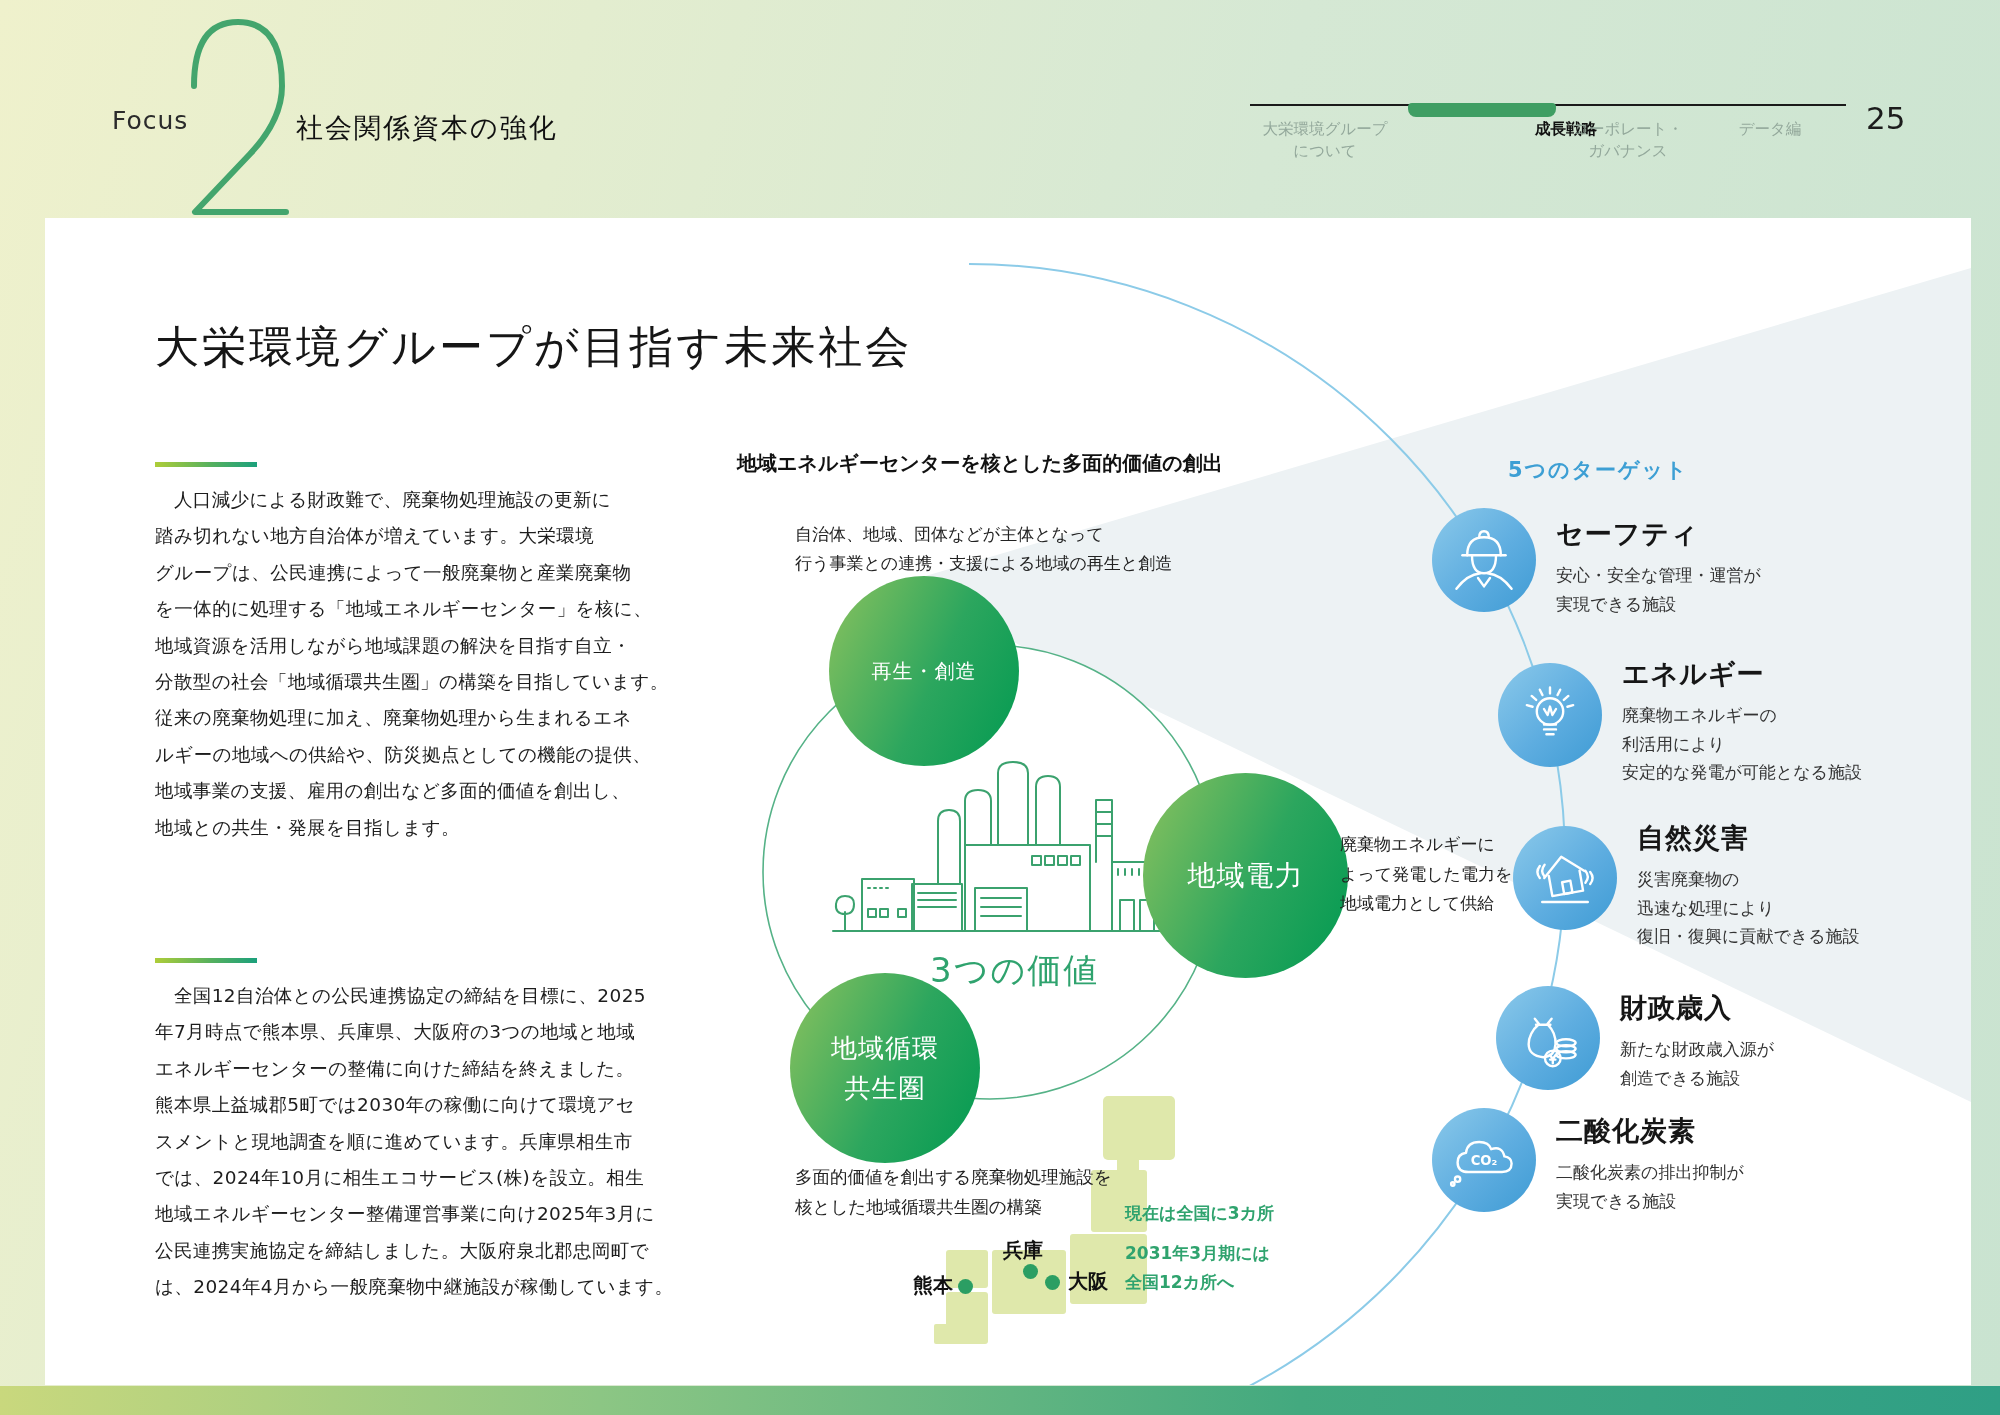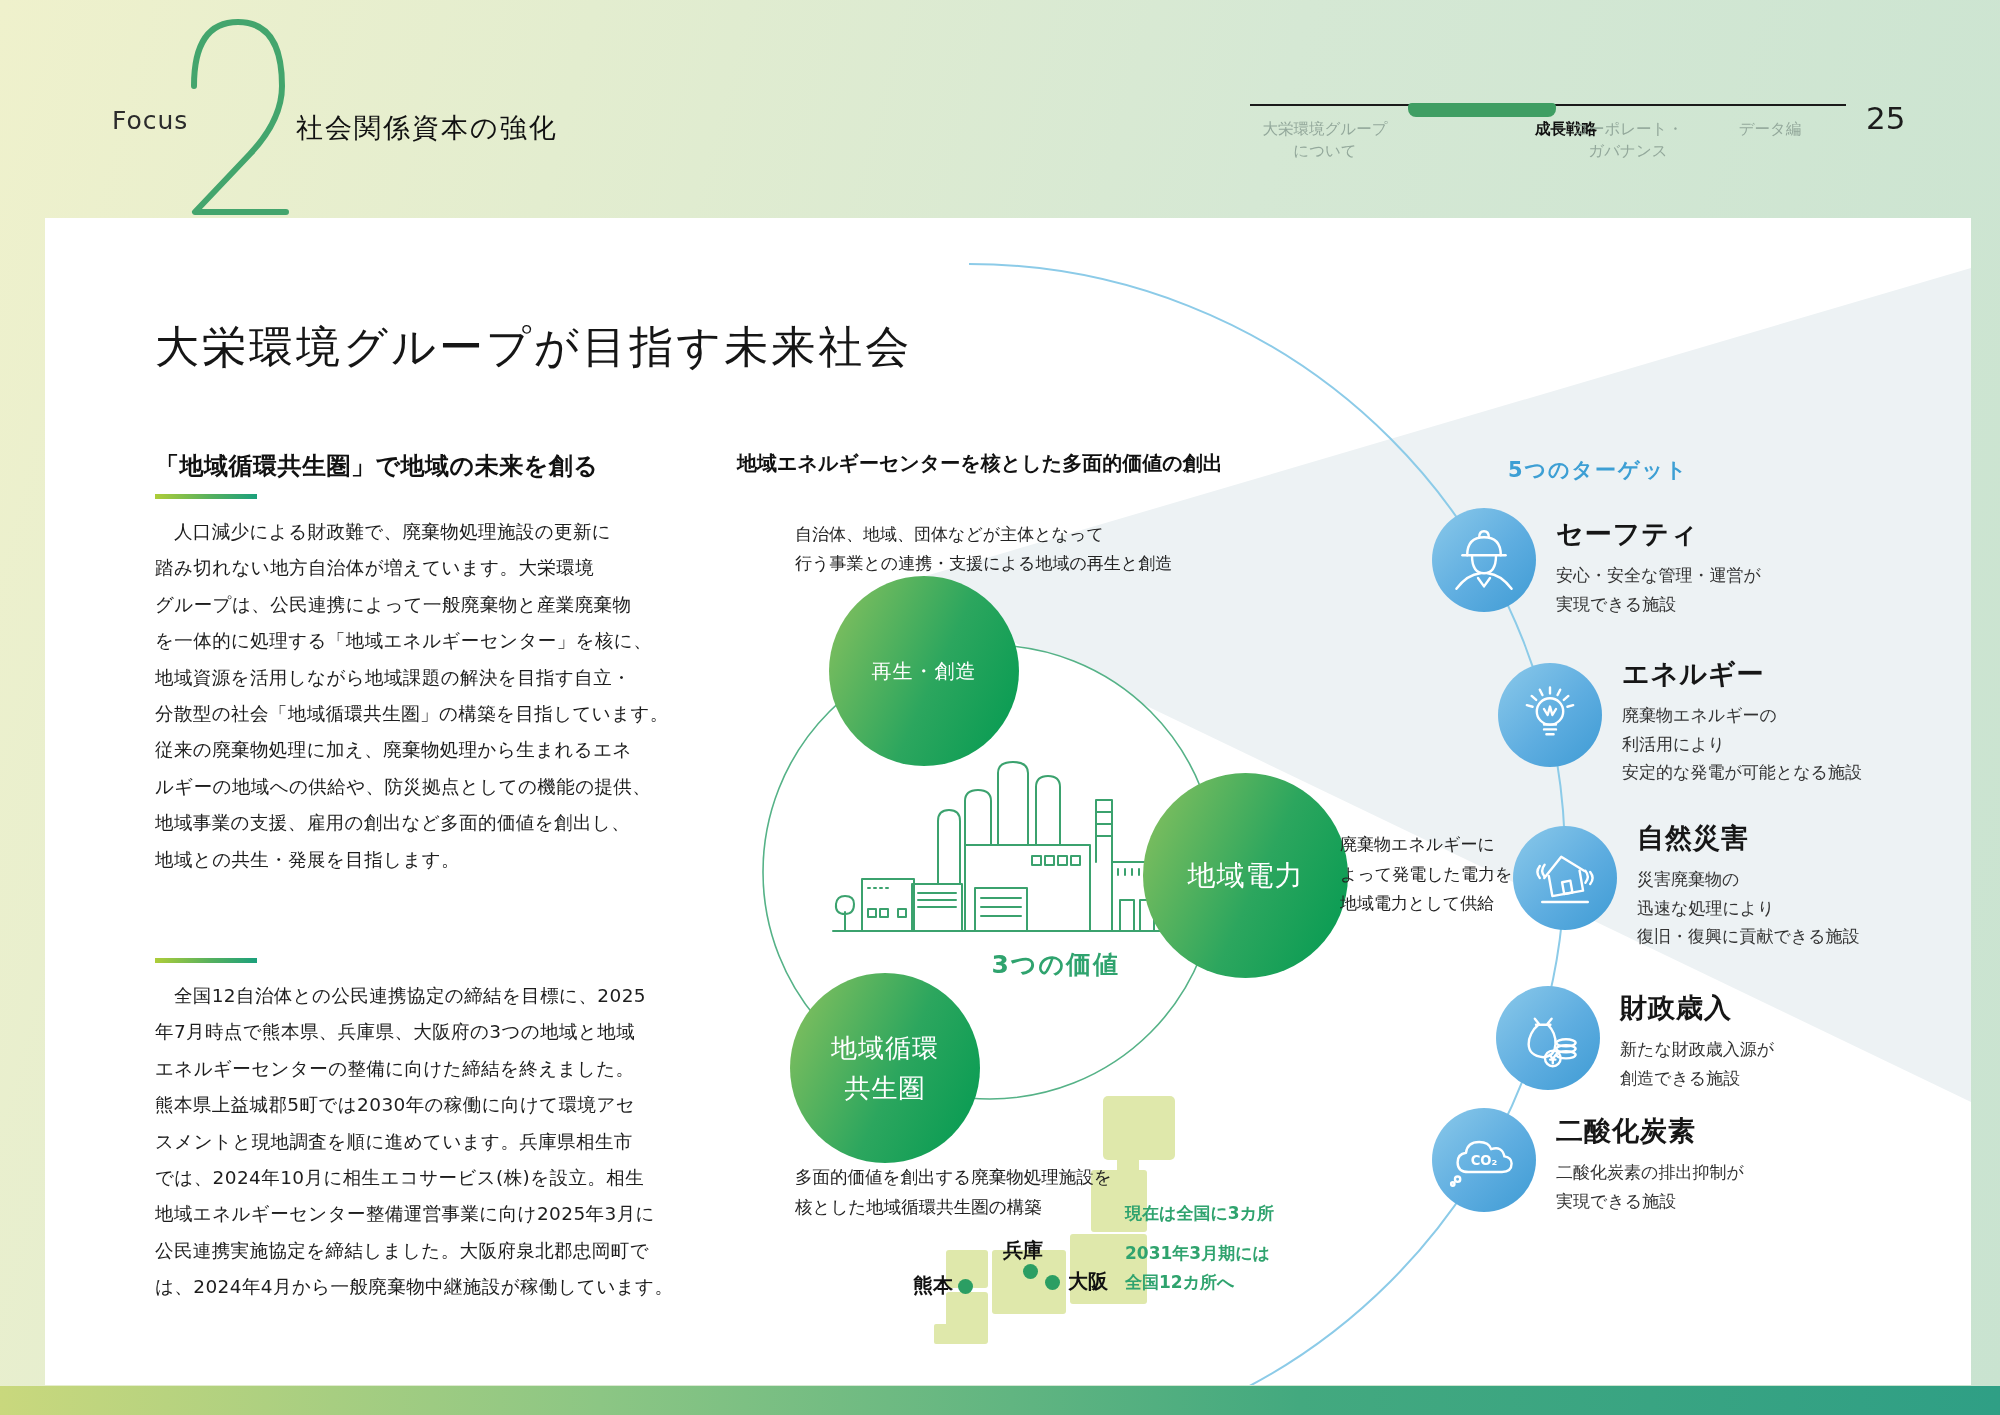--- a/index.html
+++ b/index.html
@@ -38,21 +38,21 @@
 
   
   #diagram-title{left:737px;top:450px;font-size:20px;font-weight:bold;color:#111;}
   #top-note{left:795px;top:520px;font-size:17px;line-height:28.5px;color:#222;}
   .gcircle{border-radius:50%;display:flex;align-items:center;justify-content:center;
         background:linear-gradient(115deg,#8bc25e 0%,#2ca65e 55%,#029a51 100%);
         color:#fff;text-align:center;}
   #circle-regen{left:829px;top:576px;width:190px;height:190px;font-size:20px;letter-spacing:1px;}
   #circle-power{left:1143px;top:773px;width:205px;height:205px;font-size:28px;letter-spacing:1px;}
   #circle-community{left:790px;top:973px;width:190px;height:190px;font-size:26px;line-height:40px;letter-spacing:1px;}
-  #three-values{left:930px;top:948px;width:190px;text-align:right;font-size:25px;font-weight:bold;color:#2fa36e;letter-spacing:2px;}
+  #three-values{left:930px;top:948px;width:190px;text-align:left;font-size:34px;font-weight:normal;color:#2fa36e;letter-spacing:2px;}
   #power-note{left:1340px;top:830px;font-size:17px;line-height:29.5px;color:#222;}
   #community-note{left:795px;top:1162px;font-size:17.5px;line-height:30px;color:#222;}
   .map-label{font-size:20px;font-weight:bold;color:#111;}
   #map-label-kumamoto{left:893px;top:1272px;width:60px;text-align:right;}
   #map-label-hyogo{left:1003px;top:1237px;}
   #map-label-osaka{left:1068px;top:1268px;}
   .map-dot{width:15px;height:15px;border-radius:50%;background:#2b9e63;}
   #dot-kumamoto{left:958px;top:1279px;}
   #dot-hyogo{left:1023px;top:1264px;}
   #dot-osaka{left:1045px;top:1275px;}
@@ -142,21 +142,20 @@
       <rect x="992" y="1250" width="74" height="64" rx="3"></rect>
       <rect x="946" y="1250" width="42" height="38" rx="3"></rect>
       <rect x="946" y="1292" width="42" height="52" rx="3"></rect>
       <rect x="934" y="1324" width="16" height="20" rx="2"></rect>
     </g>
   </svg>
 
   <div class="abs" id="main-title">大栄環境グループが目指す未来社会</div>
 
   <div class="abs lsection" id="lsec-0">
-    <h3>「地域循環共生圏」で地域の未来を創る</h3>
     <div class="grad-bar"></div>
     <p class="ws">　人口減少による財政難で、廃棄物処理施設の更新に
 踏み切れない地方自治体が増えています。大栄環境
 グループは、公民連携によって一般廃棄物と産業廃棄物
 を一体的に処理する「地域エネルギーセンター」を核に、
 地域資源を活用しながら地域課題の解決を目指す自立・
 分散型の社会「地域循環共生圏」の構築を目指しています。
 従来の廃棄物処理に加え、廃棄物処理から生まれるエネ
 ルギーの地域への供給や、防災拠点としての機能の提供、
 地域事業の支援、雇用の創出など多面的価値を創出し、

